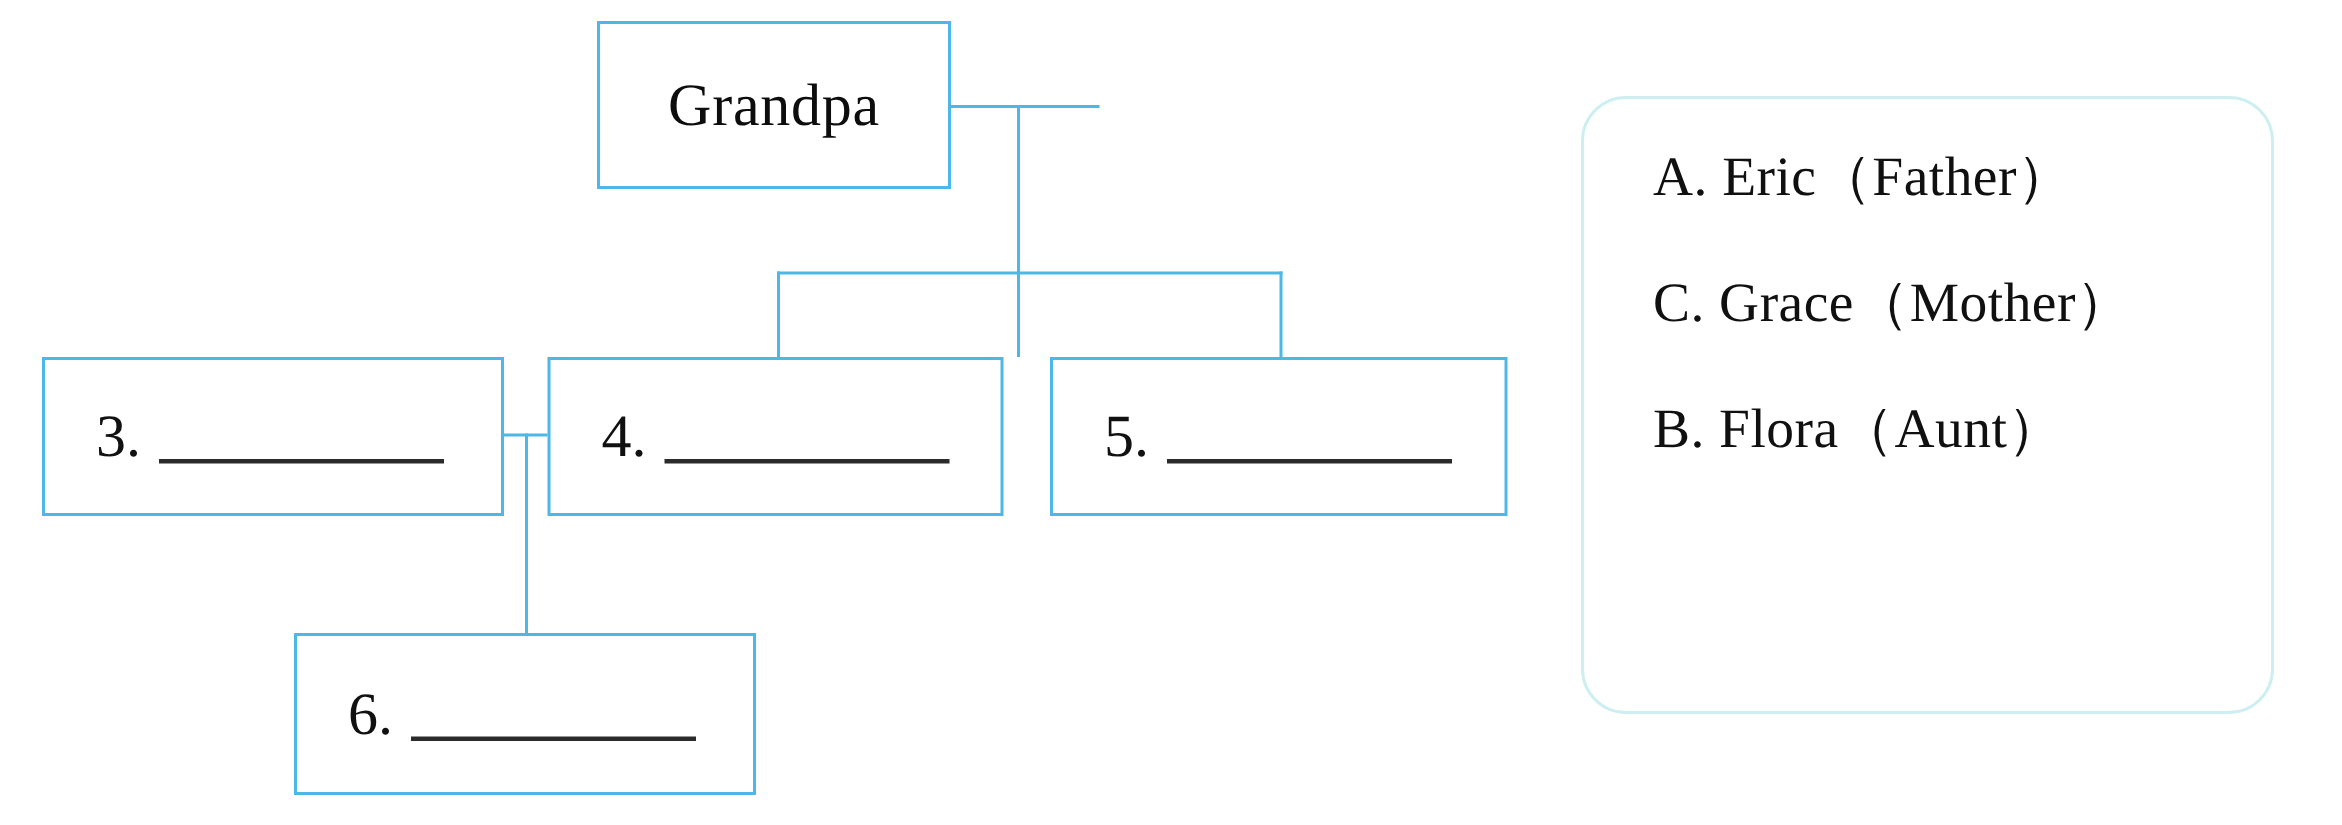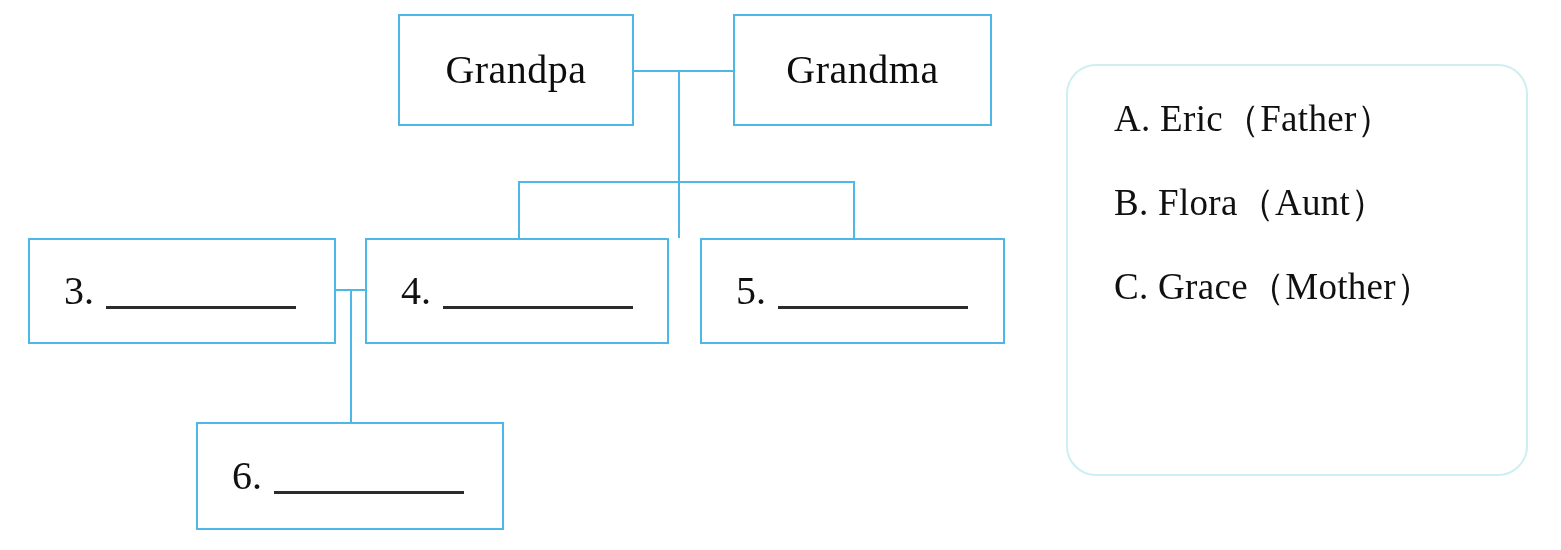--- a/index.html
+++ b/index.html
@@ -76,44 +76,40 @@
     position: absolute;
     left: 1054px;
     top: 64px;
     width: 462px;
     height: 412px;
     box-sizing: border-box;
     border: 2px solid #cdeff2;
     border-radius: 30px;
     background: #ffffff;
     padding: 34px 0 0 46px;
-    margin-left: 12px;
   }
   .option-item {
     font-size: 37px;
     color: #101010;
     line-height: 1;
     margin-bottom: 47px;
     white-space: nowrap;
     letter-spacing: 0.3px;
   }
   .option-item:last-child { margin-bottom: 0; }
 </style>
 </head>
 <body>
 
 <div id="canvas">
 
   <div class="node" style="left:398px; top:14px; width:236px; height:112px;">
     <div class="node-label">Grandpa</div>
   </div>
 
-  <div class="node" style="left:733px; top:14px; width:259px; height:112px;">
-    <div class="node-label">Grandma</div>
-  </div>
 
   <div class="conn h" style="left:634px; top:70px; width:99px;"></div>
 
   <div class="conn v" style="left:678px; top:70px; height:112px;"></div>
 
   <div class="conn h" style="left:518px; top:181px; width:337px;"></div>
 
   <div class="conn v" style="left:518px; top:181px; height:57px;"></div>
 
   <div class="conn v" style="left:678px; top:181px; height:57px;"></div>
@@ -147,17 +143,17 @@
 
   <div class="node blank-node" style="left:196px; top:422px; width:308px; height:108px;">
     <div class="blank-wrap">
       <span class="blank-num">6.</span>
       <span class="blank-rule"></span>
     </div>
   </div>
 
   <div id="options-panel">
     <div class="option-item">A. Eric（Father）</div>
+    <div class="option-item">C. Grace（Mother）</div>
     <div class="option-item">B. Flora（Aunt）</div>
-    <div class="option-item">C. Grace（Mother）</div>
   </div>
 
 </div>
 
 </body></html>

